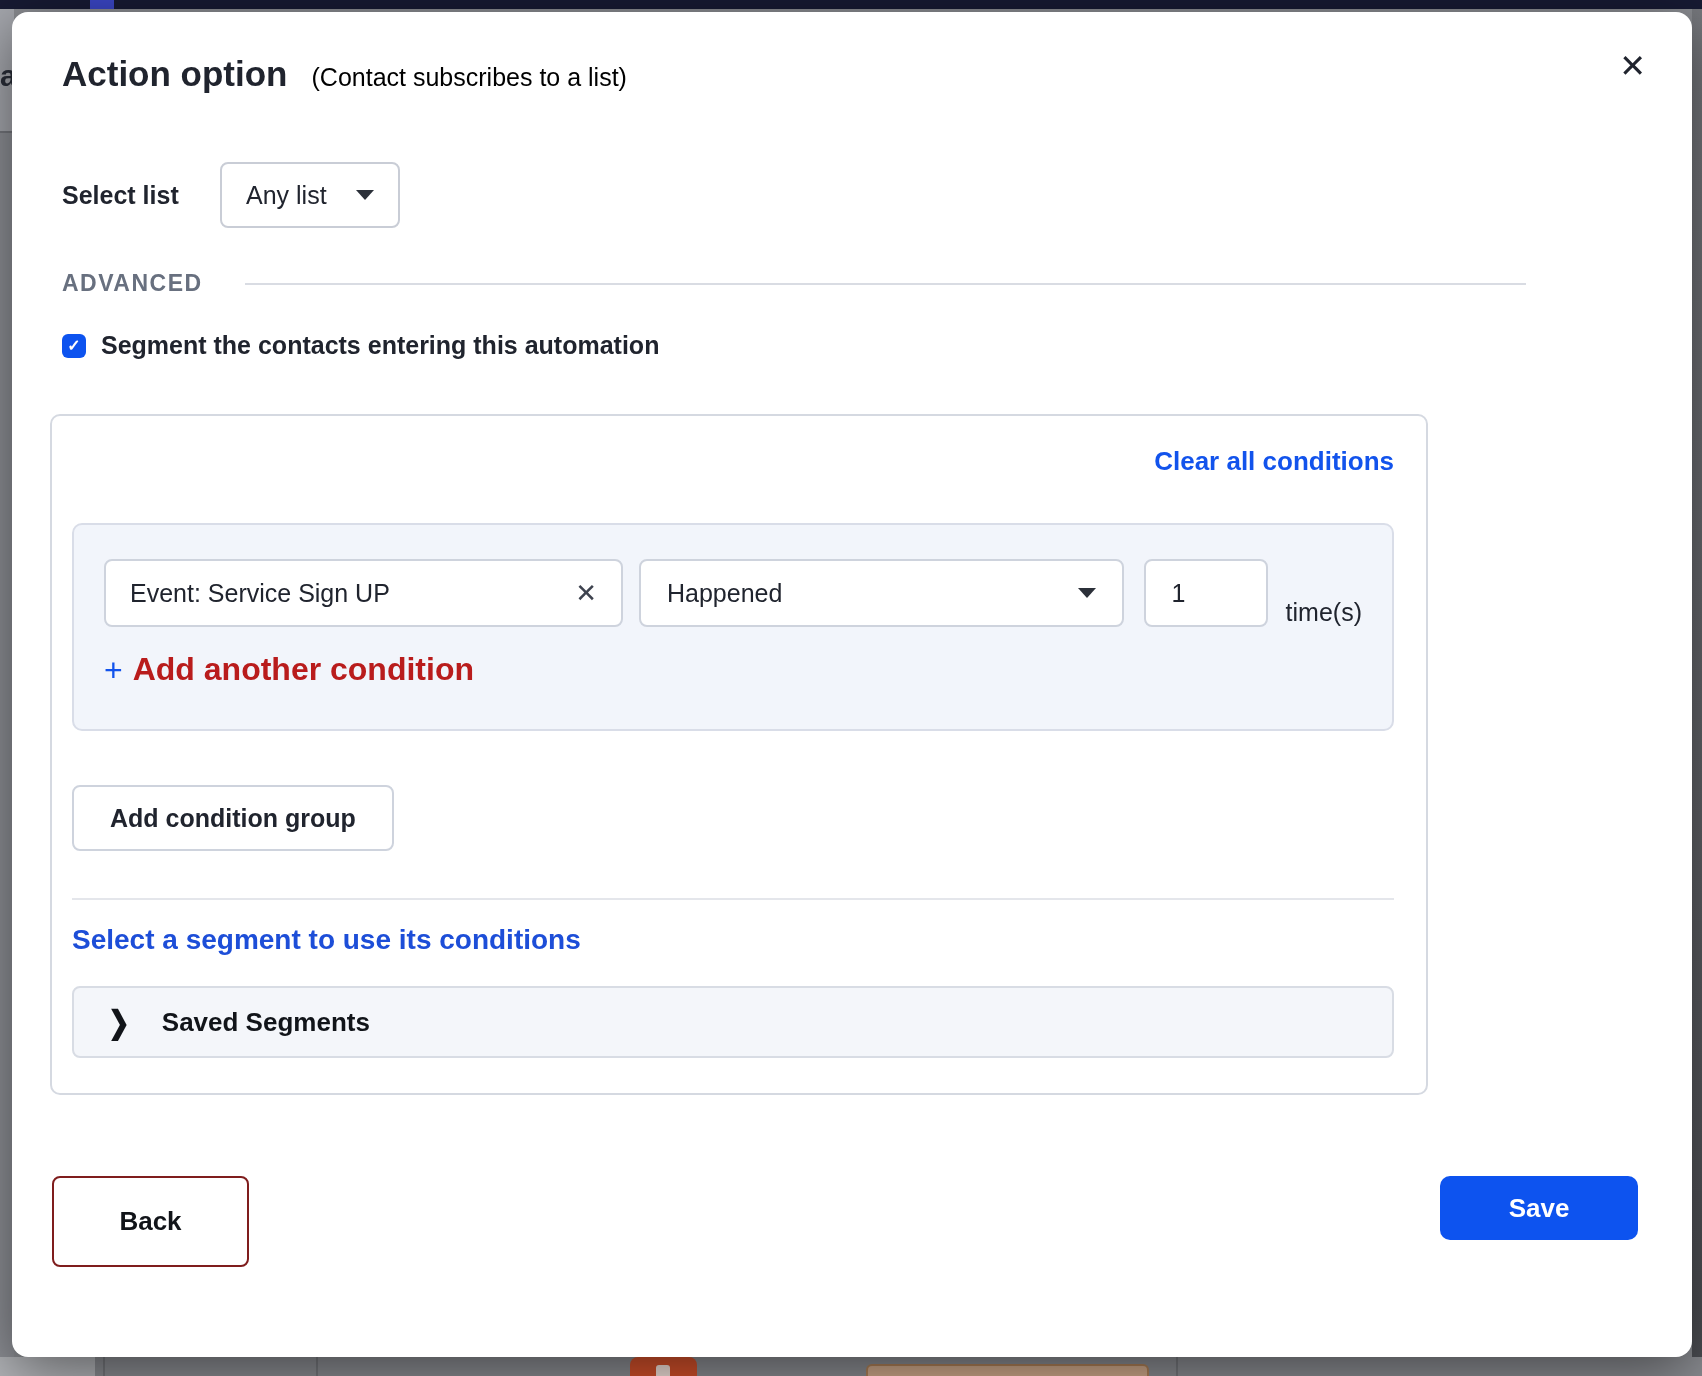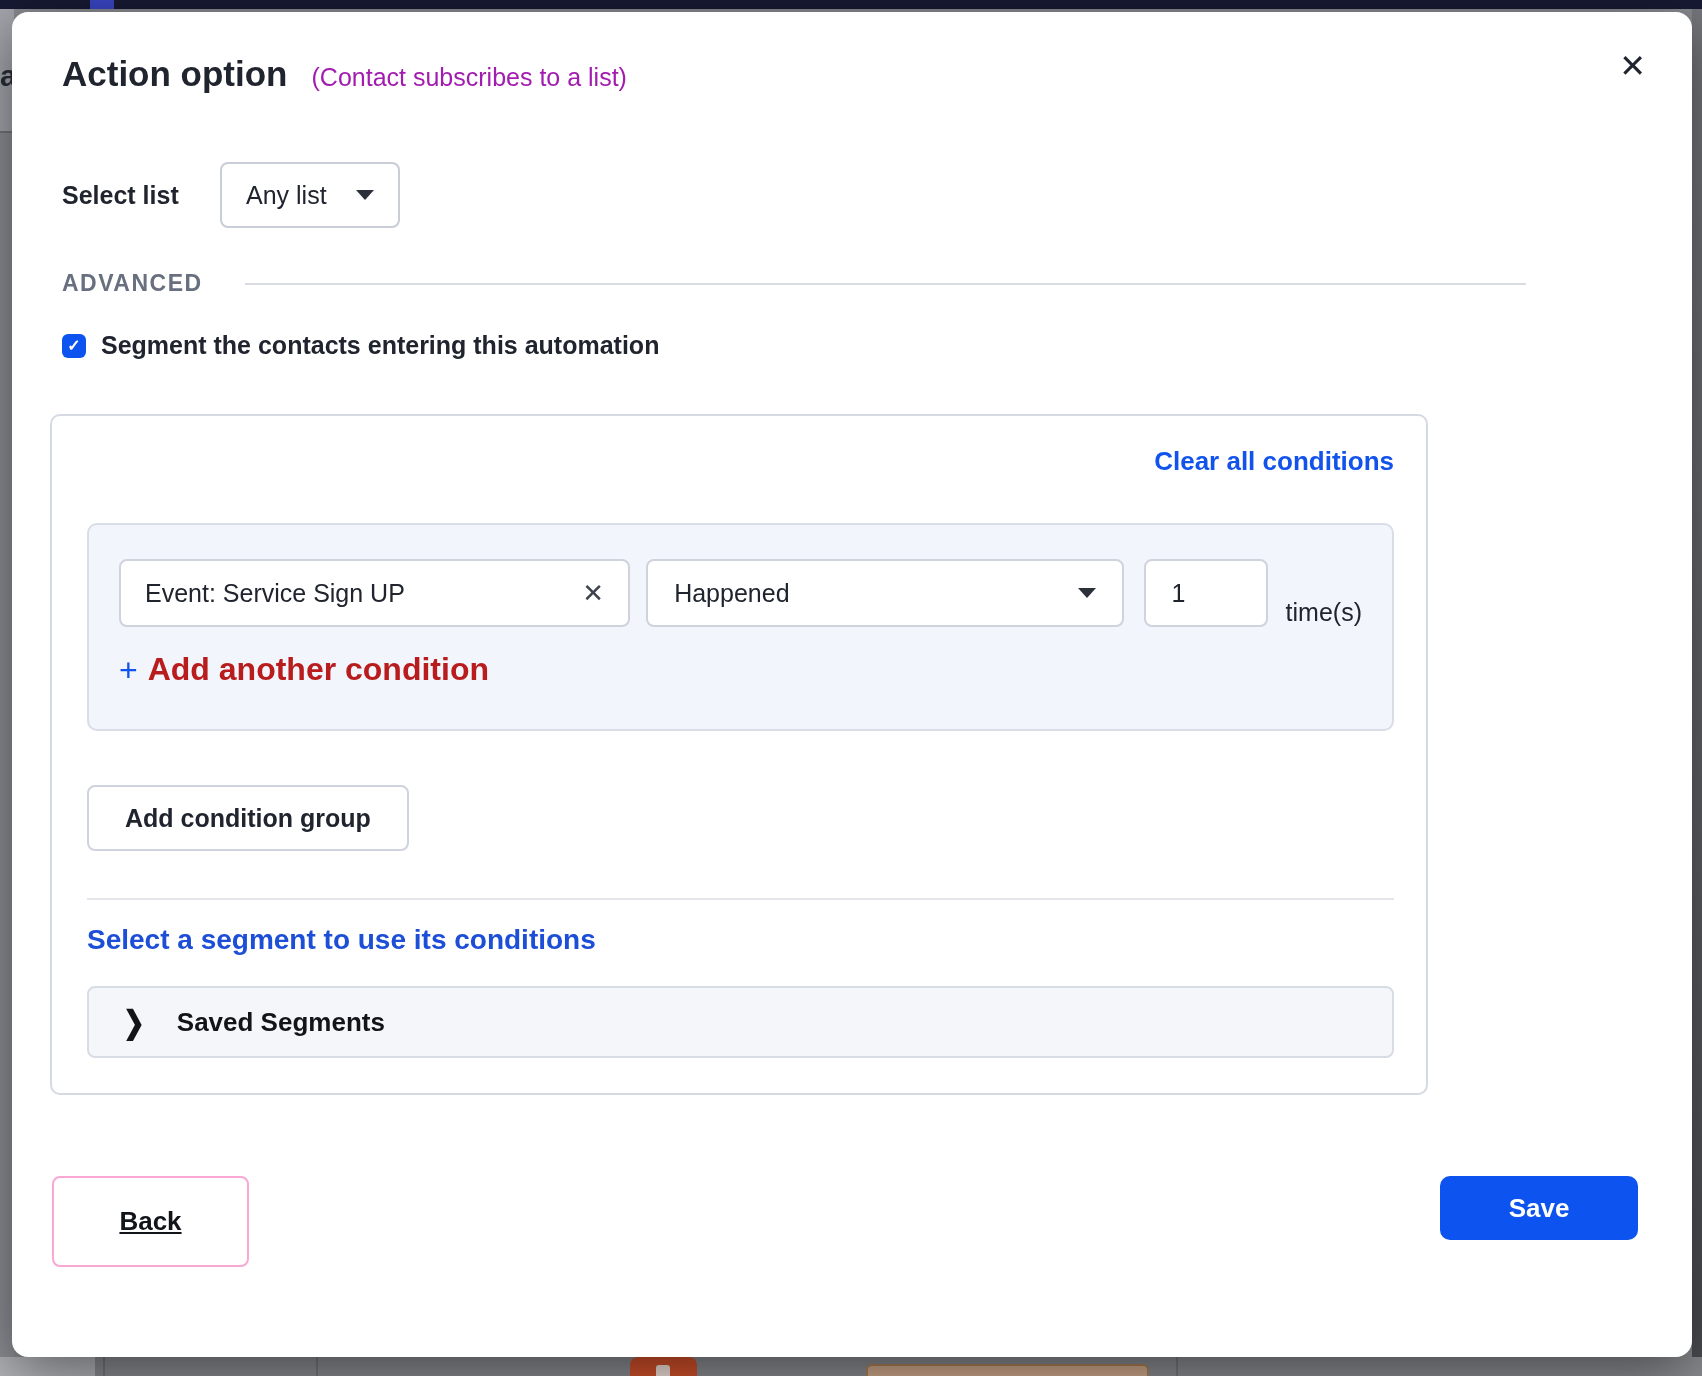--- a/index.html
+++ b/index.html
@@ -35,21 +35,21 @@
   
   .modal {
     position:absolute; top:12px; left:12px; width:1680px; height:1345px;
     background:#ffffff; border-radius:16px;
     box-shadow:0 14px 60px rgba(0,0,0,0.5);
     padding:0 38px;
   }
 
   .modal-header { margin-top:42px; display:flex; align-items:baseline; position:relative; }
   .modal-title { font-size:35px; font-weight:bold; color:#20242e; margin-left:12px; }
-  .modal-subtitle { font-size:25px; color:#a21caf; margin-left:24px; }
+  .modal-subtitle { font-size:25px; color:#000000; margin-left:24px; }
   .close-btn { position:absolute; right:8px; top:-4px; font-size:32px; color:#20242e;
     cursor:pointer; line-height:32px; font-weight:normal; }
 
   .field-row { display:flex; align-items:center; margin-left:12px; }
   .row-select-list { margin-top:68px; }
   .row-runs { margin-top:18px; }
   .field-label { font-size:25px; font-weight:bold; color:#20242e; }
   .row-select-list .field-label { width:158px; }
   .row-runs .field-label { width:94px; }
 
@@ -67,21 +67,21 @@
   .advanced-label { font-size:23px; font-weight:bold; color:#68707f; letter-spacing:1.5px; }
   .advanced-line { flex:1; height:2px; background:#d9dce3; margin-left:42px; margin-right:128px; }
 
   .checkbox-row { margin-top:34px; display:flex; align-items:center; margin-left:12px; }
   .checkbox { width:24px; height:24px; background:#0d53ef; border-radius:6px; display:flex;
     align-items:center; justify-content:center; color:#fff; font-size:16px; font-weight:bold;
     cursor:pointer; flex:none; }
   .checkbox-label { font-size:25px; font-weight:bold; margin-left:15px; color:#20242e; }
 
   .conditions-panel { margin-top:54px; margin-left:0; width:1378px; height:681px;
-    border:2px solid #d5d9e1; border-radius:10px; padding:30px 32px 28px 35px; background:#fff; }
+    border:2px solid #d5d9e1; border-radius:10px; padding:30px 32px 28px 20px; background:#fff; }
 
   .clear-link-row { text-align:right; }
   .clear-link { font-size:26px; font-weight:bold; color:#1253ec; cursor:pointer; }
 
   .condition-group { margin-top:46px; background:#f2f5fb; border:2px solid #d9dde8;
     border-radius:10px; height:208px; padding:34px 30px 0 30px; }
   .condition-row { display:flex; align-items:flex-end; }
   .cond-field { height:68px; background:#fff; border:2px solid #ced3dd; border-radius:8px;
     display:flex; align-items:center; font-size:25px; color:#20242e; }
   .event-field { width:527px; padding:0 24px; justify-content:space-between; }
@@ -102,23 +102,23 @@
   .panel-divider { margin-top:47px; height:2px; background:#e4e6eb; }
 
   .segment-heading { margin-top:24px; font-size:28px; font-weight:bold; color:#1d4ed8; }
 
   .saved-segments-row { margin-top:30px; height:72px; background:#f4f6fa; border:2px solid #d8dce4;
     border-radius:8px; display:flex; align-items:center; padding:0 34px; cursor:pointer; }
   .chevron-right { font-size:26px; font-weight:bold; color:#111419; transform:scaleY(1.2); }
   .saved-segments-label { font-size:26px; font-weight:bold; margin-left:32px; color:#111419; }
 
   .modal-footer { margin-top:81px; display:flex; justify-content:space-between; align-items:flex-start; }
-  .back-btn { width:197px; height:91px; background:#fff; border:2px solid #f9a8d4; border-radius:8px;
+  .back-btn { width:197px; height:91px; background:#fff; border:2px solid #7f1d1d; border-radius:8px;
     font-size:26px; font-weight:bold; color:#111419; display:flex; align-items:center;
-    justify-content:center; cursor:pointer; margin-left:2px;text-decoration:underline; }
+    justify-content:center; cursor:pointer; margin-left:2px; }
   .save-btn { width:198px; height:64px; background:#0d53ef; border:none; border-radius:10px;
     font-size:26px; font-weight:bold; color:#ffffff; display:flex; align-items:center;
     justify-content:center; cursor:pointer; margin-right:16px; }
 </style>
 </head>
 <body>
 
 <div class="top-bar"></div>
 <div class="top-bar-accent"></div>
 <div class="left-strip-top">a</div>

